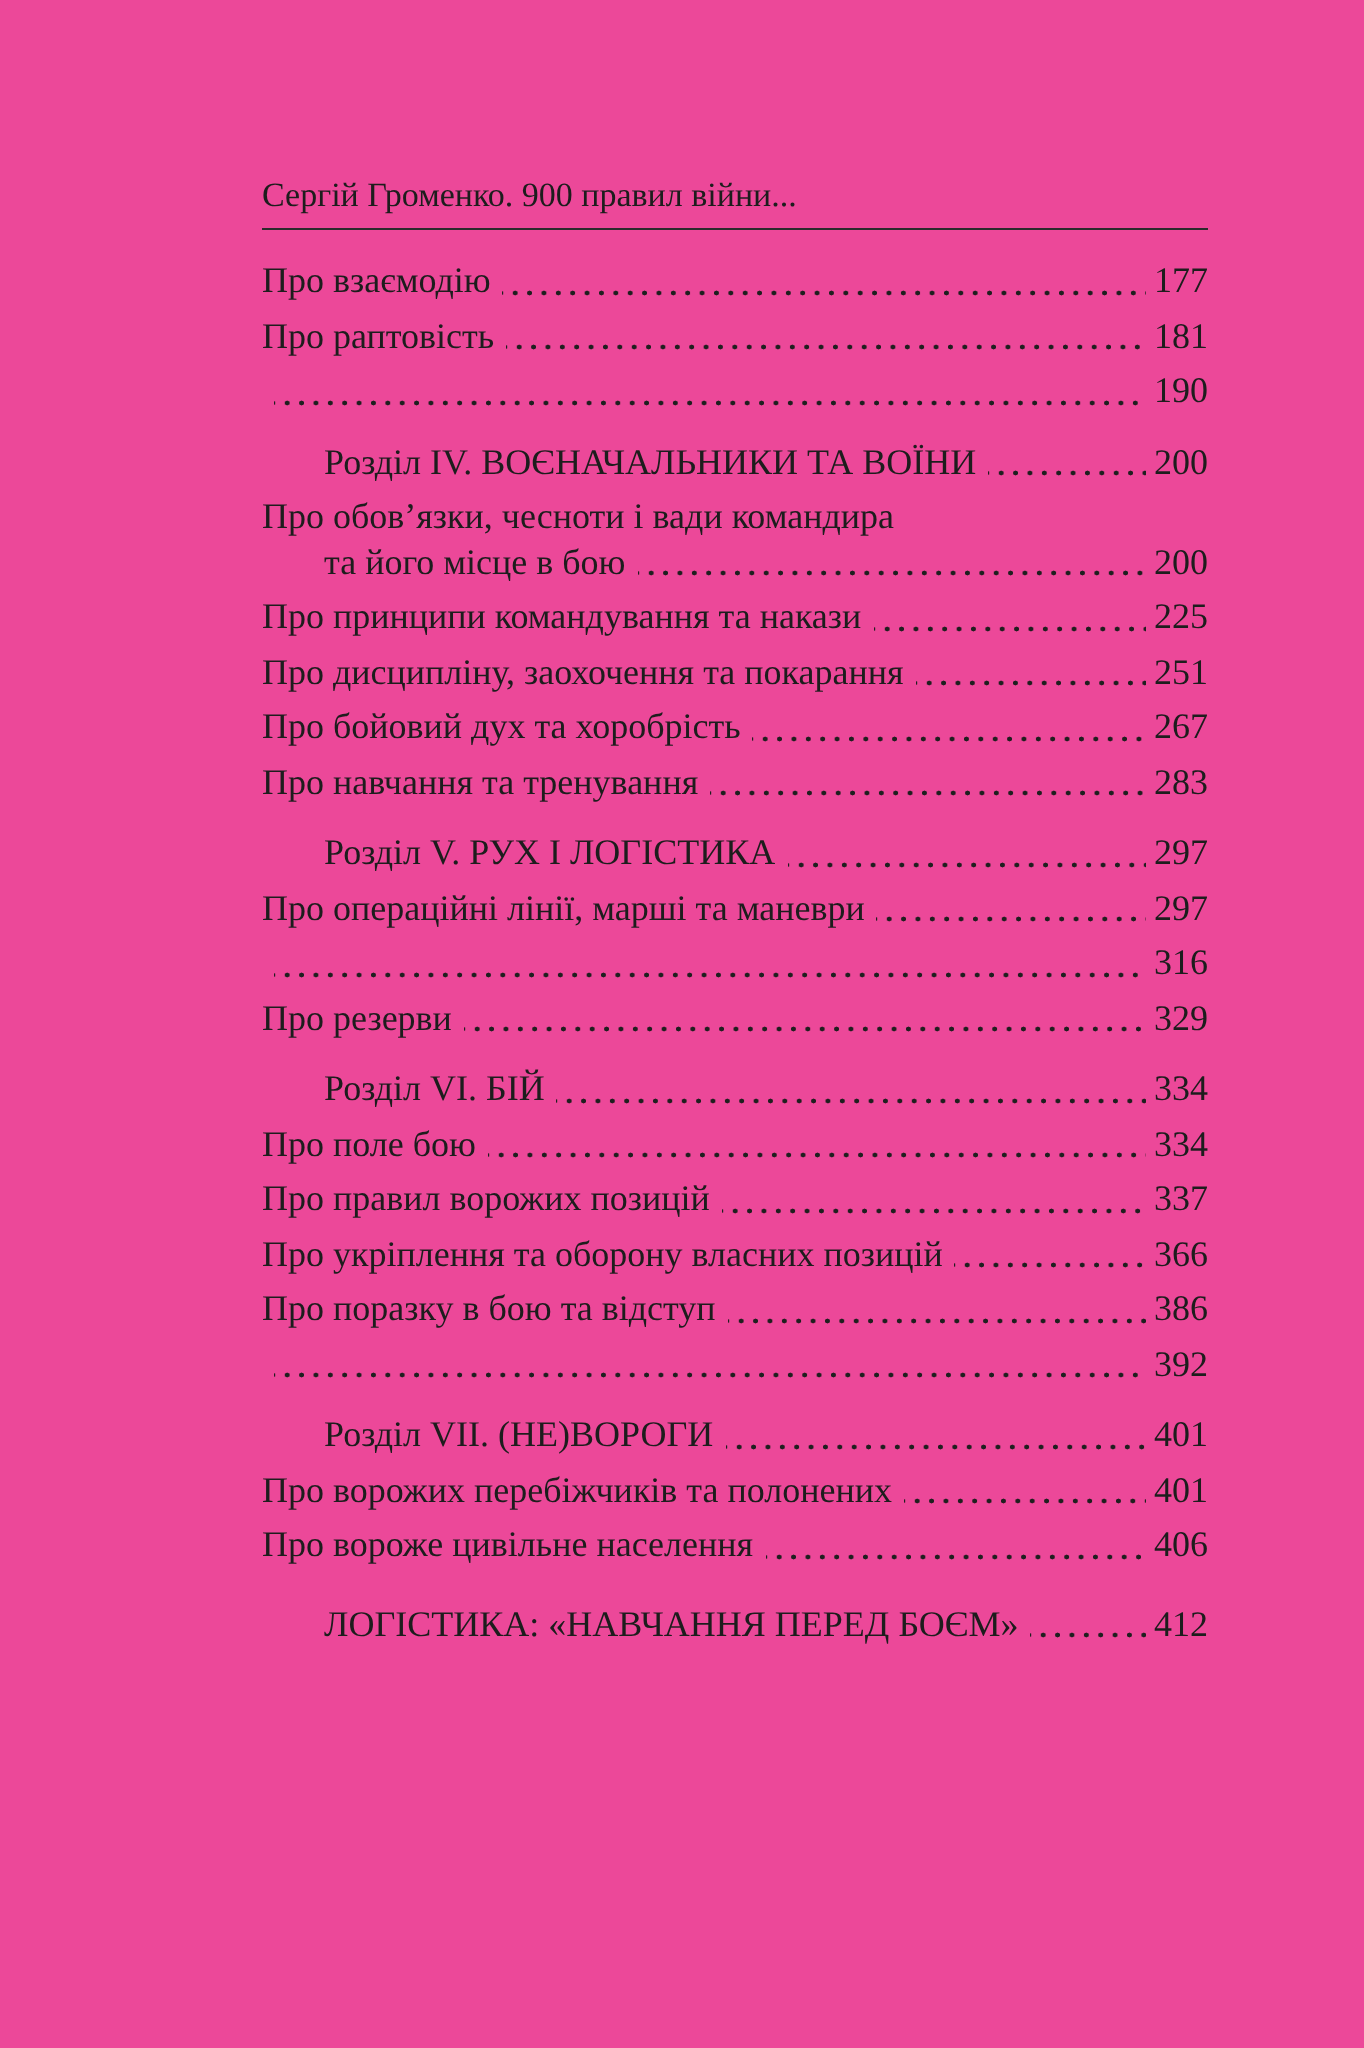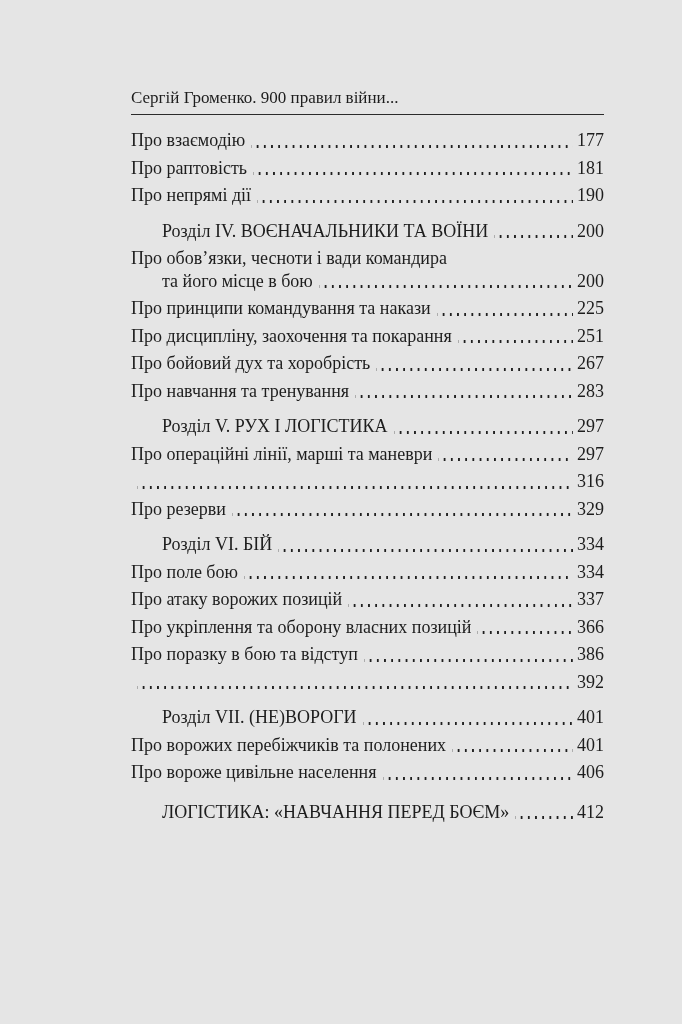--- a/index.html
+++ b/index.html
@@ -4,21 +4,21 @@
 <style>
   html, body {
     margin: 0;
     padding: 0;
     background: #ffffff;
   }
   .page {
     position: relative;
     width: 682px;
     height: 1024px;
-    background: #e5e5e5;
+    background: #ec4899;
     overflow: hidden;
     font-family: "Liberation Serif", "DejaVu Serif", serif;
     color: #1d1d1d;
   }
   .content {
     position: absolute;
     left: 131px;
     top: 88px;
     width: 473px;
   }
@@ -76,21 +76,20 @@
           <span class="label">Про взаємодію</span>
           <span class="dots"></span>
           <span class="pagenum">177</span>
         </div>
         <div class="row entry">
           <span class="label">Про раптовість</span>
           <span class="dots"></span>
           <span class="pagenum">181</span>
         </div>
         <div class="row entry">
-          <span class="label">Про непрямі дії</span>
           <span class="dots"></span>
           <span class="pagenum">190</span>
         </div>
         <div class="row section">
           <span class="label">Розділ IV. ВОЄНАЧАЛЬНИКИ ТА ВОЇНИ</span>
           <span class="dots"></span>
           <span class="pagenum">200</span>
         </div>
         <div class="row entry-first">
           <span class="label">Про обов’язки, чесноти і вади командира</span>
@@ -143,21 +142,21 @@
           <span class="label">Розділ VI. БІЙ</span>
           <span class="dots"></span>
           <span class="pagenum">334</span>
         </div>
         <div class="row entry">
           <span class="label">Про поле бою</span>
           <span class="dots"></span>
           <span class="pagenum">334</span>
         </div>
         <div class="row entry">
-          <span class="label">Про атаку ворожих позицій</span>
+          <span class="label">Про правил ворожих позицій</span>
           <span class="dots"></span>
           <span class="pagenum">337</span>
         </div>
         <div class="row entry">
           <span class="label">Про укріплення та оборону власних позицій</span>
           <span class="dots"></span>
           <span class="pagenum">366</span>
         </div>
         <div class="row entry">
           <span class="label">Про поразку в бою та відступ</span>

